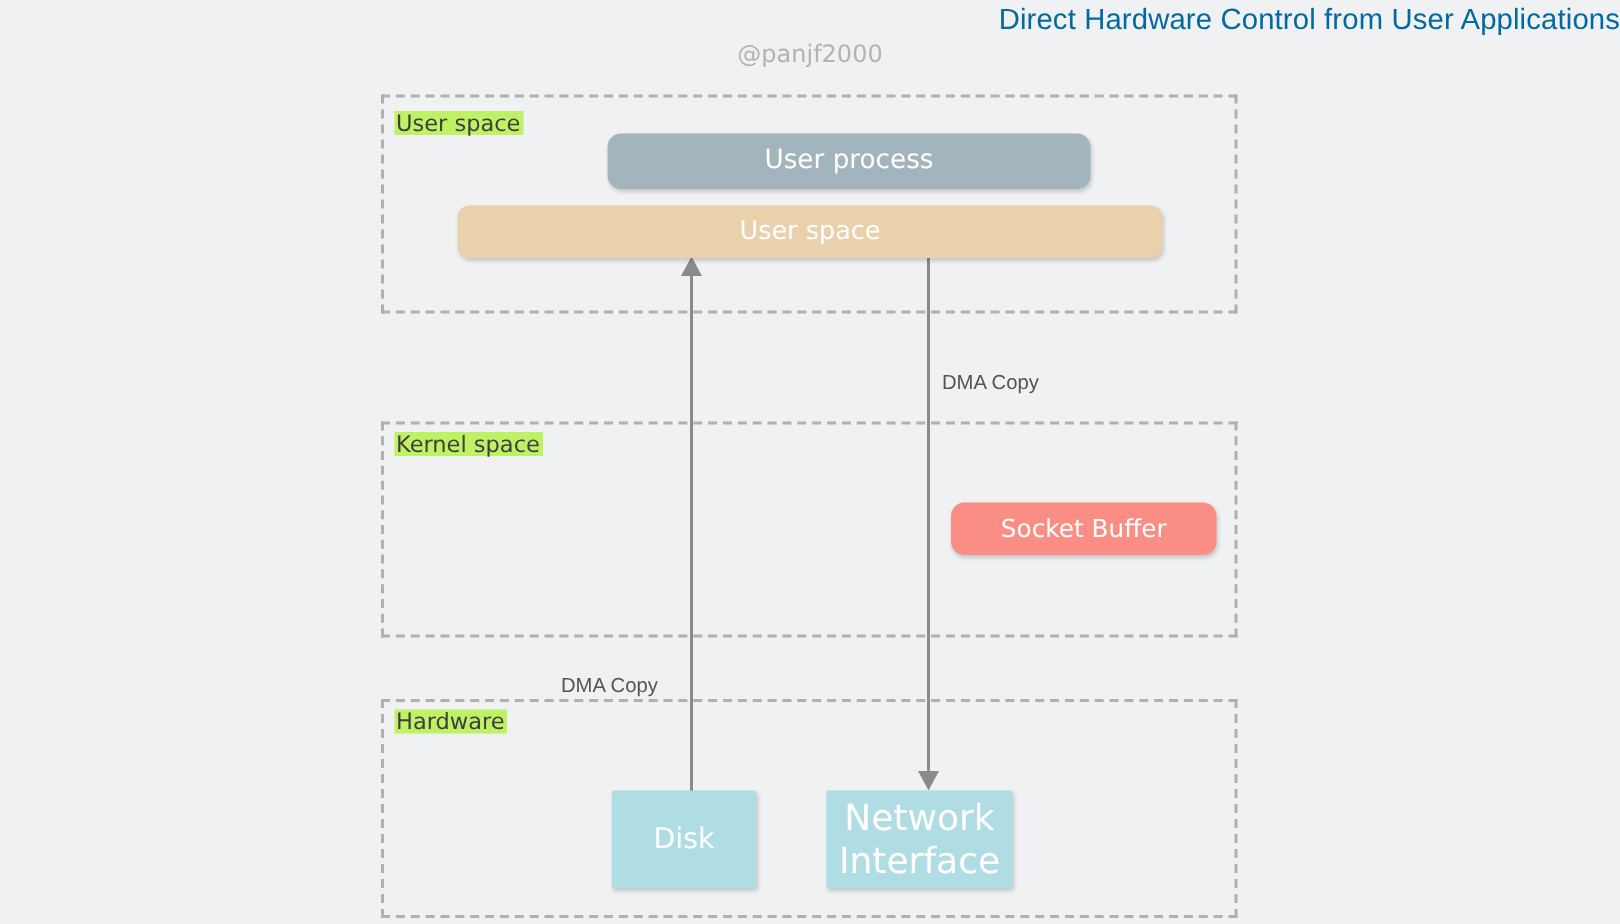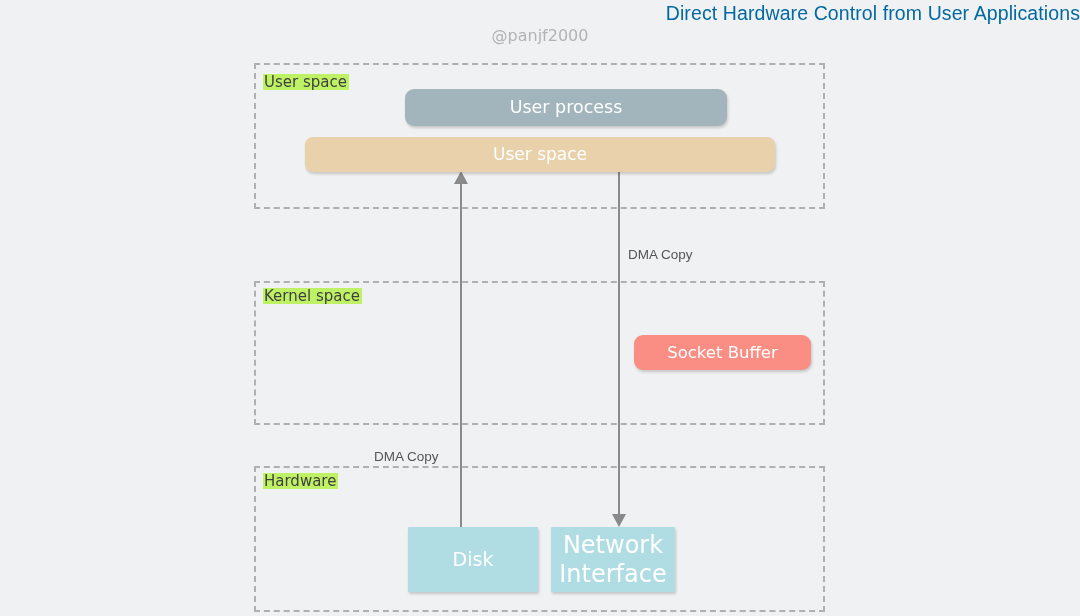--- a/index.html
+++ b/index.html
@@ -133,21 +133,21 @@
   }
   #blk-kernel-buffer-cache {
     left: 269px; top: 335px; width: 179px; height: 35px;
     background: #fa8e84; font-size: 16.5px; border-radius: 9px;
   }
   #blk-socket-buffer {
     left: 634px; top: 335px; width: 177px; height: 35px;
     background: #fa8e84; font-size: 16.5px; border-radius: 9px;
   }
   #blk-disk {
-    left: 408px; top: 527px; width: 130px; height: 65px;
+    left: 408px; top: 527px; width: 96px; height: 65px;
     background: #b0dde3; font-size: 19px; border-radius: 1px;
   }
   #blk-network-interface {
     left: 551px; top: 527px; width: 124px; height: 65px;
     background: #b0dde3; font-size: 24px; border-radius: 1px;
     flex-direction: column;
   }
   #blk-network-interface span { display: block; }
 </style>
 </head>

